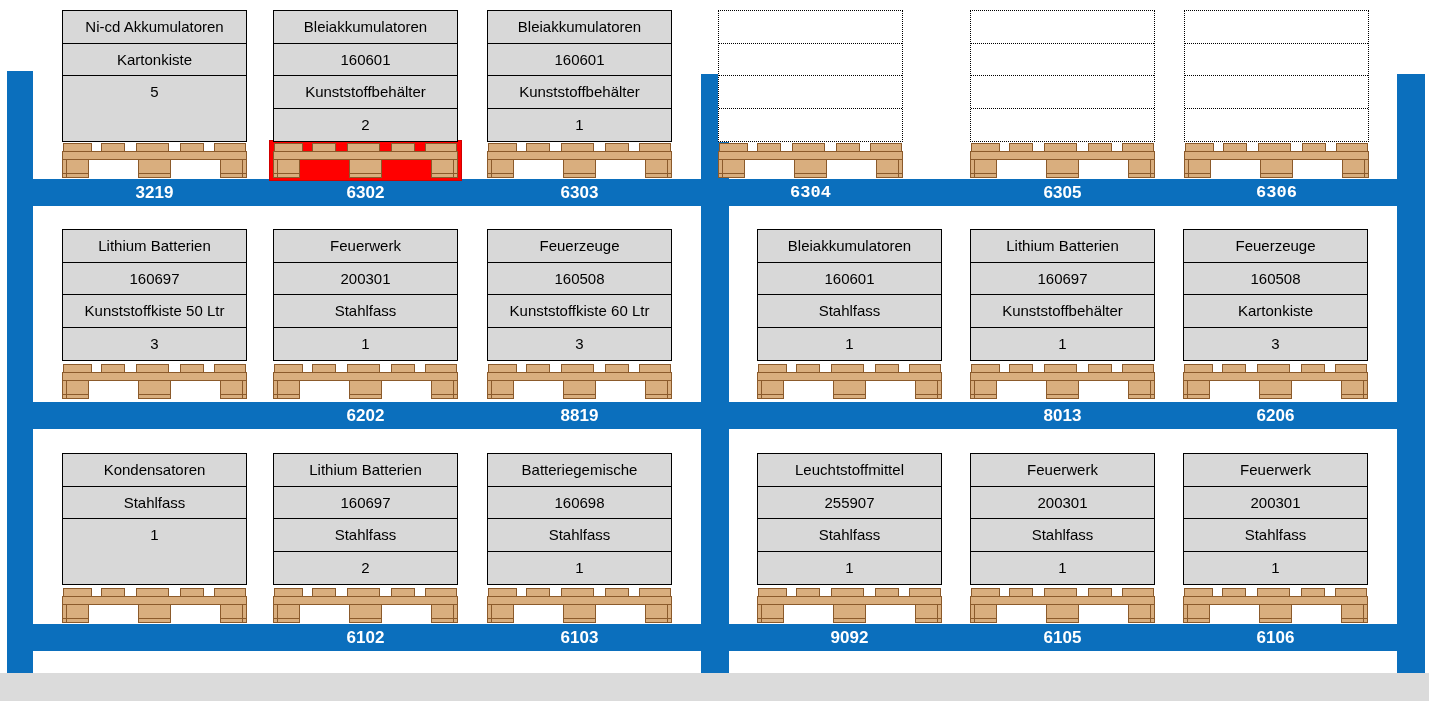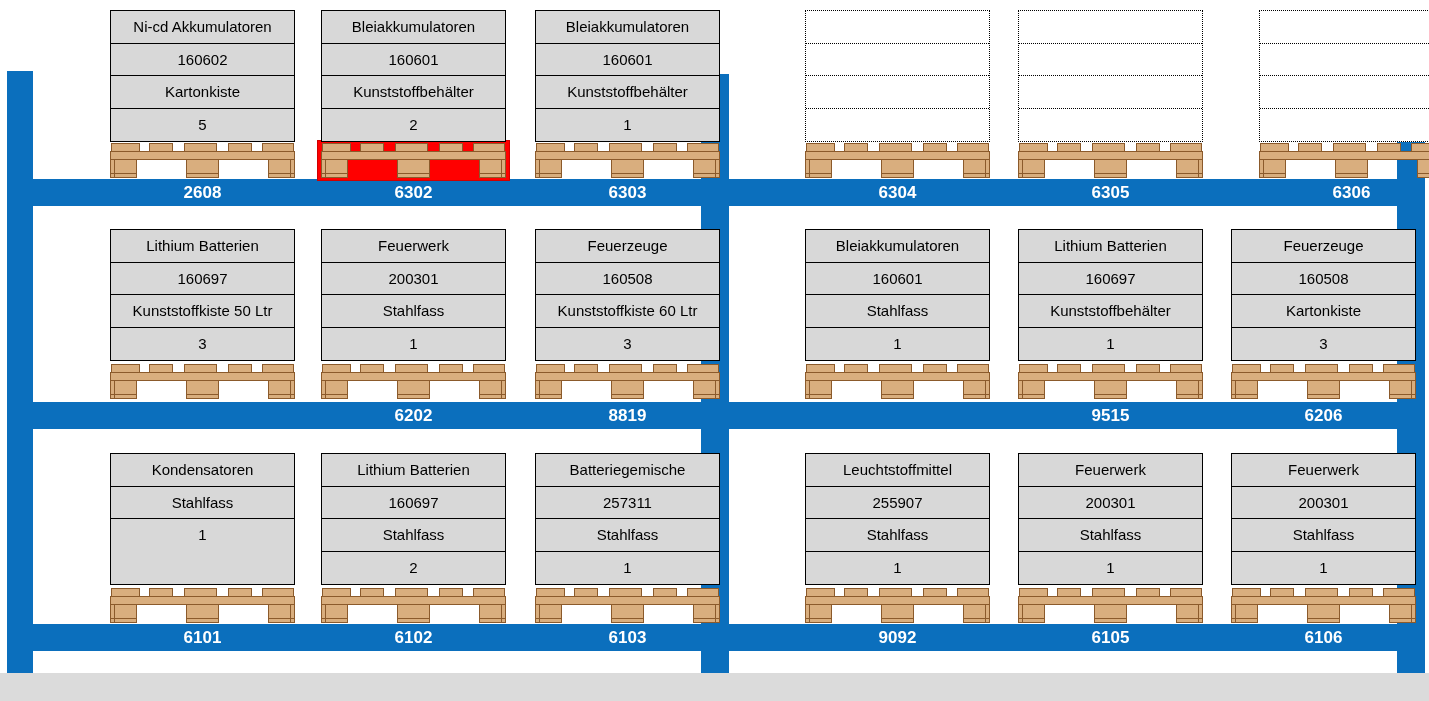--- a/index.html
+++ b/index.html
@@ -12,21 +12,21 @@
 
   
   #floor {
     position:absolute; left:0; top:673px; width:1429px; height:28px;
     background:var(--floor-gray,#DBDBDB);
   }
   .post, .beam { position:absolute; background:var(--rack-blue,#0B6FBD); }
   .beam { left:7px; width:1418px; height:27px; }
 
   
-  .slot { position:absolute; width:185px;margin-left:48px; }
+  .slot { position:absolute; width:185px; }
 
   
   .label-box {
     position:absolute; left:0; top:0; width:185px; height:132px;
     background:var(--label-bg,#D8D8D8); border:1px solid #000;
   }
   .label-row {
     height:32.5px; line-height:32px; text-align:center;
     font-size:15px; color:var(--label-text,#000);
     border-bottom:1px solid #000;
@@ -84,36 +84,35 @@
   <div class="beam" style="top:624px"></div>
 
   <div class="post" style="left:7px;top:71px;width:26px;height:602px"></div>
   <div class="post" style="left:701px;top:74px;width:28px;height:599px"></div>
   <div class="post" style="left:1397px;top:74px;width:28px;height:599px"></div>
 
   <div id="slots">
       <div class="slot" style="left: 62px; top: 10px; width: 185px; height: 196px;">
         <div class="label-box">
           <div class="label-row">Ni-cd Akkumulatoren</div>
-          <div class="label-row">160602</div>
           <div class="label-row">Kartonkiste</div>
           <div class="label-row">5</div>
         </div>
         <div class="pallet" style="top: 133px;">
           <div class="pb board" style="left: 1px; width: 29px;"></div>
           <div class="pb board" style="left: 39px; width: 24px;"></div>
           <div class="pb board" style="left: 74px; width: 33px;"></div>
           <div class="pb board" style="left: 118px; width: 24px;"></div>
           <div class="pb board" style="left: 152px; width: 32px;"></div>
           <div class="pb stringer"></div>
           <div class="pb foot foot-l" style="left: 0px; width: 27px;"></div>
           <div class="pb foot foot-c" style="left: 76px; width: 33px;"></div>
           <div class="pb foot foot-r" style="left: 158px; width: 27px;"></div>
         </div>
-        <div class="loc" style="top: 169px;">2608</div>
+        <div class="loc" style="top: 169px;">3219</div>
       </div>
       <div class="slot" style="left: 273px; top: 10px; width: 185px; height: 196px;">
         <div class="highlight" style="top: 130px;"></div>
         <div class="label-box">
           <div class="label-row">Bleiakkumulatoren</div>
           <div class="label-row">160601</div>
           <div class="label-row">Kunststoffbehälter</div>
           <div class="label-row">2</div>
         </div>
         <div class="pallet" style="top: 133px;">
@@ -142,21 +141,21 @@
           <div class="pb board" style="left: 74px; width: 33px;"></div>
           <div class="pb board" style="left: 118px; width: 24px;"></div>
           <div class="pb board" style="left: 152px; width: 32px;"></div>
           <div class="pb stringer"></div>
           <div class="pb foot foot-l" style="left: 0px; width: 27px;"></div>
           <div class="pb foot foot-c" style="left: 76px; width: 33px;"></div>
           <div class="pb foot foot-r" style="left: 158px; width: 27px;"></div>
         </div>
         <div class="loc" style="top: 169px;">6303</div>
       </div>
-      <div class="slot" style="left: 757px; top: 10px; width: 185px; height: 196px;">
+      <div class="slot" style="left: 718px; top: 10px; width: 185px; height: 196px; font-family: Liberation Mono, monospace;">
         <div class="label-box empty">
           <div class="label-row"></div>
           <div class="label-row"></div>
           <div class="label-row"></div>
           <div class="label-row"></div>
         </div>
         <div class="pallet" style="top: 133px;">
           <div class="pb board" style="left: 1px; width: 29px;"></div>
           <div class="pb board" style="left: 39px; width: 24px;"></div>
           <div class="pb board" style="left: 74px; width: 33px;"></div>
@@ -182,21 +181,21 @@
           <div class="pb board" style="left: 74px; width: 33px;"></div>
           <div class="pb board" style="left: 118px; width: 24px;"></div>
           <div class="pb board" style="left: 152px; width: 32px;"></div>
           <div class="pb stringer"></div>
           <div class="pb foot foot-l" style="left: 0px; width: 27px;"></div>
           <div class="pb foot foot-c" style="left: 76px; width: 33px;"></div>
           <div class="pb foot foot-r" style="left: 158px; width: 27px;"></div>
         </div>
         <div class="loc" style="top: 169px;">6305</div>
       </div>
-      <div class="slot" style="left: 1211px; top: 10px; width: 185px; height: 196px;">
+      <div class="slot" style="left: 1184px; top: 10px; width: 185px; height: 196px; font-family: Liberation Mono, monospace;">
         <div class="label-box empty">
           <div class="label-row"></div>
           <div class="label-row"></div>
           <div class="label-row"></div>
           <div class="label-row"></div>
         </div>
         <div class="pallet" style="top: 133px;">
           <div class="pb board" style="left: 1px; width: 29px;"></div>
           <div class="pb board" style="left: 39px; width: 24px;"></div>
           <div class="pb board" style="left: 74px; width: 33px;"></div>
@@ -298,21 +297,21 @@
           <div class="pb board" style="left: 1px; width: 29px;"></div>
           <div class="pb board" style="left: 39px; width: 24px;"></div>
           <div class="pb board" style="left: 74px; width: 33px;"></div>
           <div class="pb board" style="left: 118px; width: 24px;"></div>
           <div class="pb board" style="left: 152px; width: 32px;"></div>
           <div class="pb stringer"></div>
           <div class="pb foot foot-l" style="left: 0px; width: 27px;"></div>
           <div class="pb foot foot-c" style="left: 76px; width: 33px;"></div>
           <div class="pb foot foot-r" style="left: 158px; width: 27px;"></div>
         </div>
-        <div class="loc" style="top: 173px;">9515</div>
+        <div class="loc" style="top: 173px;">8013</div>
       </div>
       <div class="slot" style="left: 1183px; top: 229px; width: 185px; height: 200px;">
         <div class="label-box">
           <div class="label-row">Feuerzeuge</div>
           <div class="label-row">160508</div>
           <div class="label-row">Kartonkiste</div>
           <div class="label-row">3</div>
         </div>
         <div class="pallet" style="top: 135px;">
           <div class="pb board" style="left: 1px; width: 29px;"></div>
@@ -337,21 +336,20 @@
           <div class="pb board" style="left: 1px; width: 29px;"></div>
           <div class="pb board" style="left: 39px; width: 24px;"></div>
           <div class="pb board" style="left: 74px; width: 33px;"></div>
           <div class="pb board" style="left: 118px; width: 24px;"></div>
           <div class="pb board" style="left: 152px; width: 32px;"></div>
           <div class="pb stringer"></div>
           <div class="pb foot foot-l" style="left: 0px; width: 27px;"></div>
           <div class="pb foot foot-c" style="left: 76px; width: 33px;"></div>
           <div class="pb foot foot-r" style="left: 158px; width: 27px;"></div>
         </div>
-        <div class="loc" style="top: 171px;">6101</div>
       </div>
       <div class="slot" style="left: 273px; top: 453px; width: 185px; height: 198px;">
         <div class="label-box">
           <div class="label-row">Lithium Batterien</div>
           <div class="label-row">160697</div>
           <div class="label-row">Stahlfass</div>
           <div class="label-row">2</div>
         </div>
         <div class="pallet" style="top: 135px;">
           <div class="pb board" style="left: 1px; width: 29px;"></div>
@@ -362,21 +360,21 @@
           <div class="pb stringer"></div>
           <div class="pb foot foot-l" style="left: 0px; width: 27px;"></div>
           <div class="pb foot foot-c" style="left: 76px; width: 33px;"></div>
           <div class="pb foot foot-r" style="left: 158px; width: 27px;"></div>
         </div>
         <div class="loc" style="top: 171px;">6102</div>
       </div>
       <div class="slot" style="left: 487px; top: 453px; width: 185px; height: 198px;">
         <div class="label-box">
           <div class="label-row">Batteriegemische</div>
-          <div class="label-row">257311</div>
+          <div class="label-row">160698</div>
           <div class="label-row">Stahlfass</div>
           <div class="label-row">1</div>
         </div>
         <div class="pallet" style="top: 135px;">
           <div class="pb board" style="left: 1px; width: 29px;"></div>
           <div class="pb board" style="left: 39px; width: 24px;"></div>
           <div class="pb board" style="left: 74px; width: 33px;"></div>
           <div class="pb board" style="left: 118px; width: 24px;"></div>
           <div class="pb board" style="left: 152px; width: 32px;"></div>
           <div class="pb stringer"></div>

